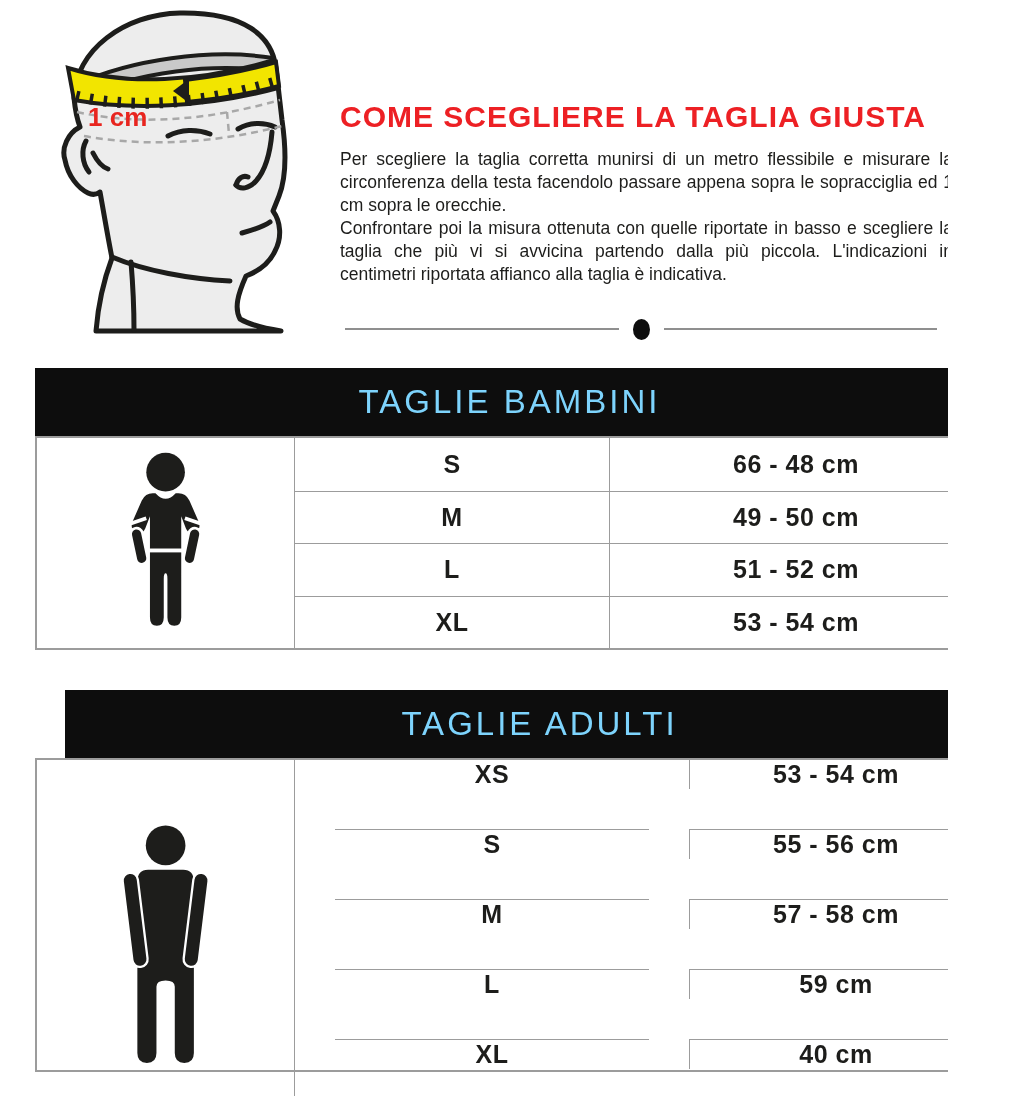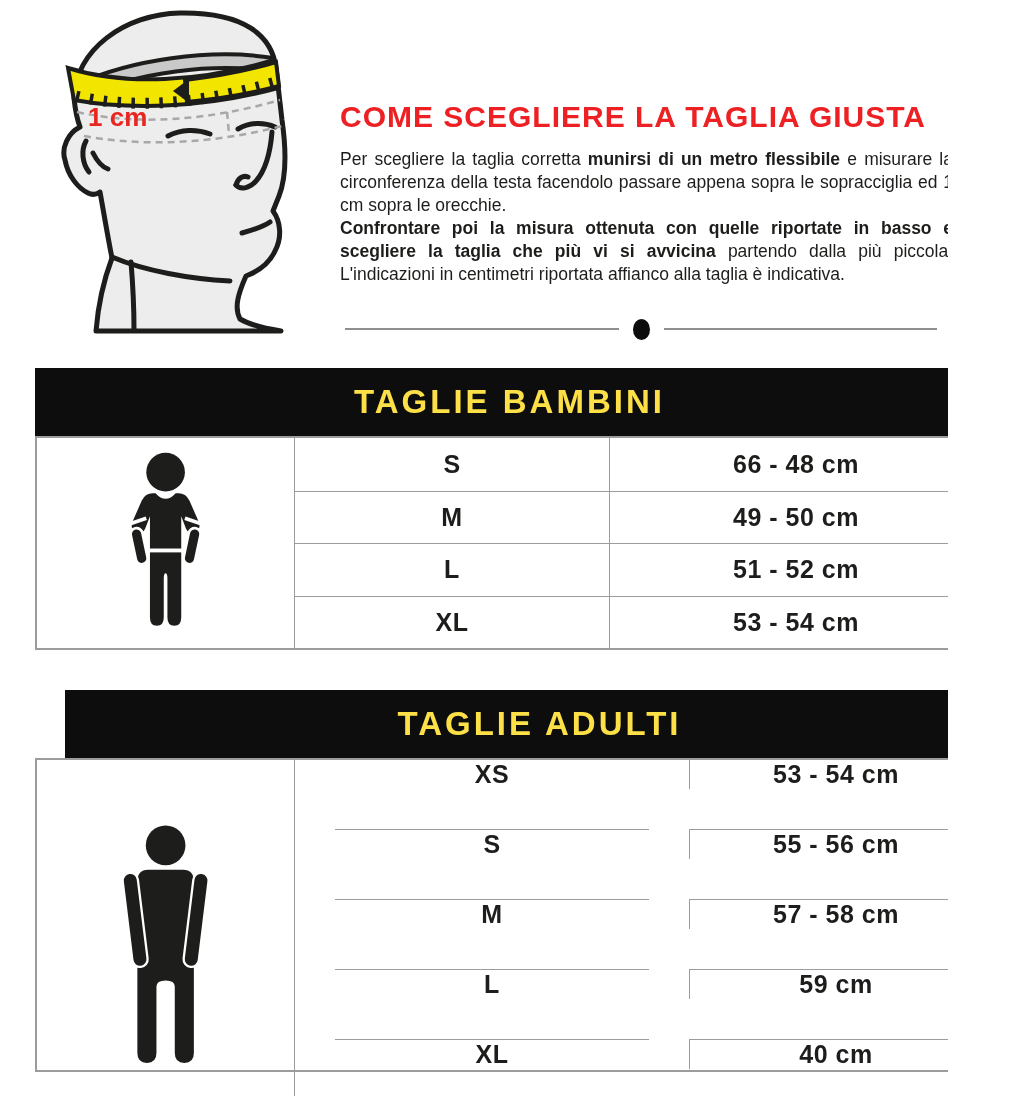--- a/index.html
+++ b/index.html
@@ -11,33 +11,33 @@
   
   .illustration { position:absolute; left:30px; top:0; width:300px; height:335px; }
 
   
   .intro { position:absolute; left:340px; top:84px; width:613px; }
   .intro-title {
     margin:16px 0 14px 0; font-size:30px; line-height:34px; font-weight:bold;
     letter-spacing:1px; color:#ed2024; white-space:nowrap;
   }
   .intro-text p { margin:0; font-size:17.5px; line-height:23px; text-align:justify; }
-  .intro-text strong { font-weight:bold; }
+  .intro-text strong { font-weight:normal; }
 
   
   .divider { position:absolute; left:345px; top:317px; width:592px; height:24px;
              display:flex; align-items:center; }
   .divider .line { flex:1; height:2px; background:#8f8f8f; }
   .divider .dot { width:17px; height:21px; background:#0d0d0d; border-radius:50%; margin:0 14px; }
 
   
   .bar {
     position:absolute; left:35px; width:949px; height:68px; background:#0d0d0d;
-    color:#fde047; display:flex; align-items:center; justify-content:center;
-    font-size:33px; font-weight:bold; letter-spacing:3px;
+    color:#7dd3fc; display:flex; align-items:center; justify-content:center;
+    font-size:33px; font-weight:normal; letter-spacing:3px;
   }
   #bar-bambini { top:368px; }
   #bar-adulti  { top:690px;margin-left:30px; }
 
   
   .size-table {
     position:absolute; left:35px; width:949px; box-sizing:border-box;
     border:2px solid #9c9c9c; display:grid; grid-template-columns:258px 314px 1fr;
     background:#ffffff; font-weight:bold;
   }

